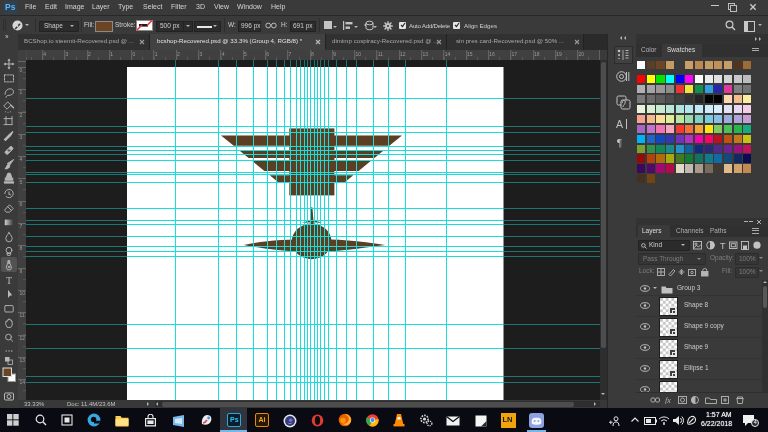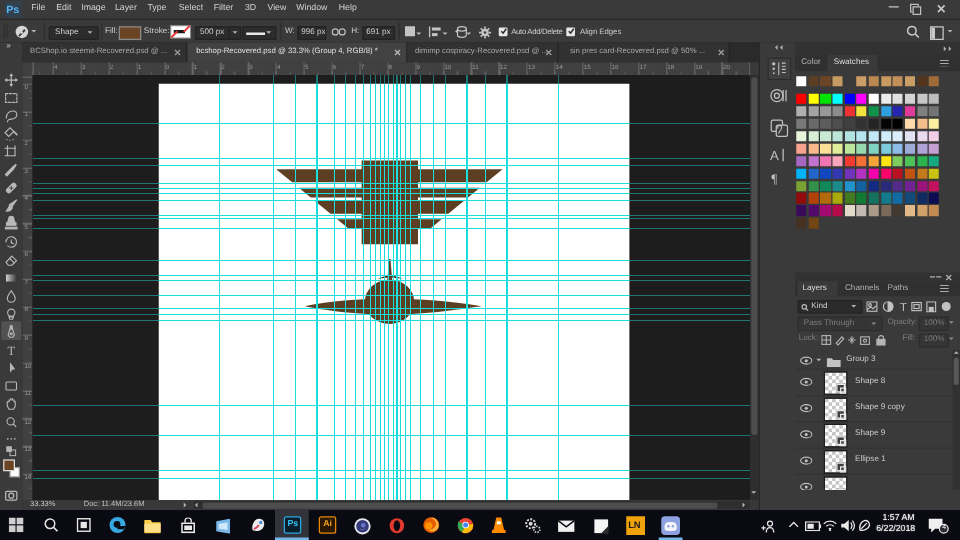--- a/index.html
+++ b/index.html
@@ -728,20 +728,37 @@
         <svg class="abs" style="left:4px;top:7px;" width="10" height="7" viewBox="0 0 10 7">
               <ellipse cx="5" cy="3.5" rx="4.5" ry="2.8" fill="none" stroke="#c2c2c2" stroke-width="0.9"></ellipse>
               <circle cx="5" cy="3.5" r="1.2" fill="#c2c2c2"></circle>
             </svg>
         <div class="abs" style="left:23px;top:2px;width:17px;height:17px;background:repeating-conic-gradient(#ffffff 0 25%,#c6c6c6 0 50%) 0 0/5.7px 5.7px;border:1px solid #1e1e1e;">
           <div class="abs" style="left:9px;top:9px;width:7px;height:7px;background:#3f3f3f;border:1px solid #e8e8e8;box-sizing:border-box;"></div>
         </div>
       </div>
     </div>
 
+    <div class="abs" style="left:0;top:167px;width:132px;height:13px;background:#3a3a3a;border-top:1px solid #2e2e2e;">
+      <svg class="abs" style="left:14px;top:3px;" width="100" height="8" viewBox="0 0 100 8">
+        <g stroke="#b5b5b5" fill="none" stroke-width="0.9">
+          <circle cx="3" cy="4" r="2.2"></circle>
+              <circle cx="7.5" cy="4" r="2.2"></circle>
+          <text x="15" y="7" font-size="8" font-style="italic" fill="#b5b5b5" stroke="none" font-family="Liberation Serif">fx</text>
+          <rect x="28.5" y="0.5" width="8" height="7"></rect>
+              <circle cx="32.5" cy="4" r="2"></circle>
+          <circle cx="45" cy="4" r="3.5"></circle>
+              <path d="M45 0.5 a3.5 3.5 0 0 0 0 7 Z" fill="#b5b5b5"></path>
+          <path d="M55.5 2 h4 l1 1.5 h6 v4 h-11 Z"></path>
+          <rect x="71.5" y="0.5" width="7" height="7"></rect>
+              <path d="M75 2 v4 M73 4 h4"></path>
+          <path d="M86.5 2.5 h7 M87.5 2.5 v-1.5 h5 v1.5 M87 2.5 l0.7 5 h4.6 l0.7 -5"></path>
+        </g>
+      </svg>
+    </div>
 
     <div class="abs" style="left:126px;top:55px;width:6px;height:112px;background:#313131;">
       <div class="cup" style="left:0.5px;top:1px;"></div>
       <div class="abs" style="left:1px;top:6px;width:4px;height:22px;background:#585858;border-radius:2px;"></div>
     </div>
 
 </div>
   </div>
 
   <div class="abs" id="taskbar" style="left:0;top:408px;width:768px;height:24px;background:#0a0a12;">

